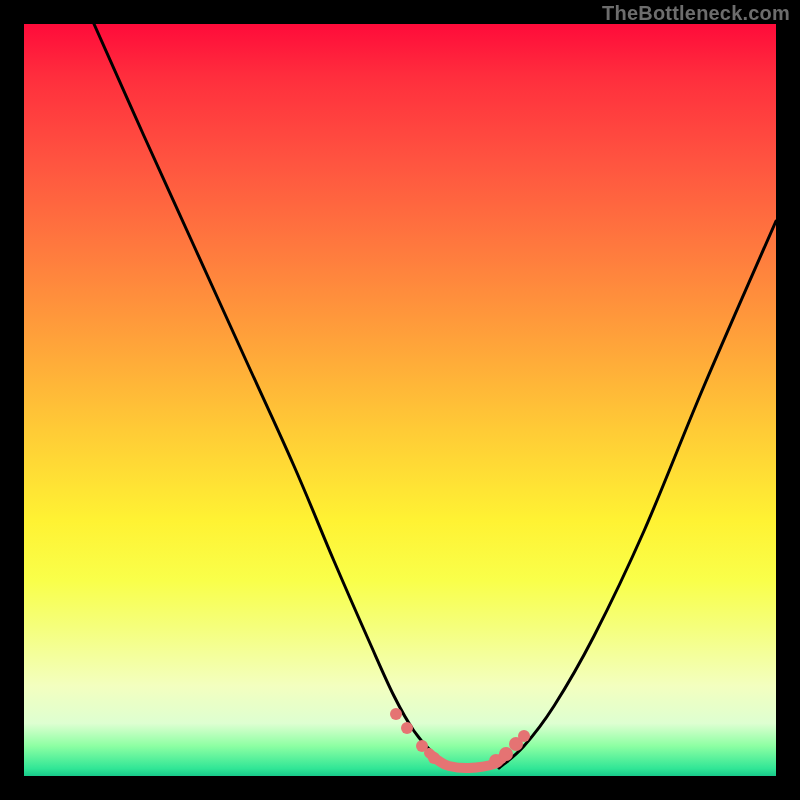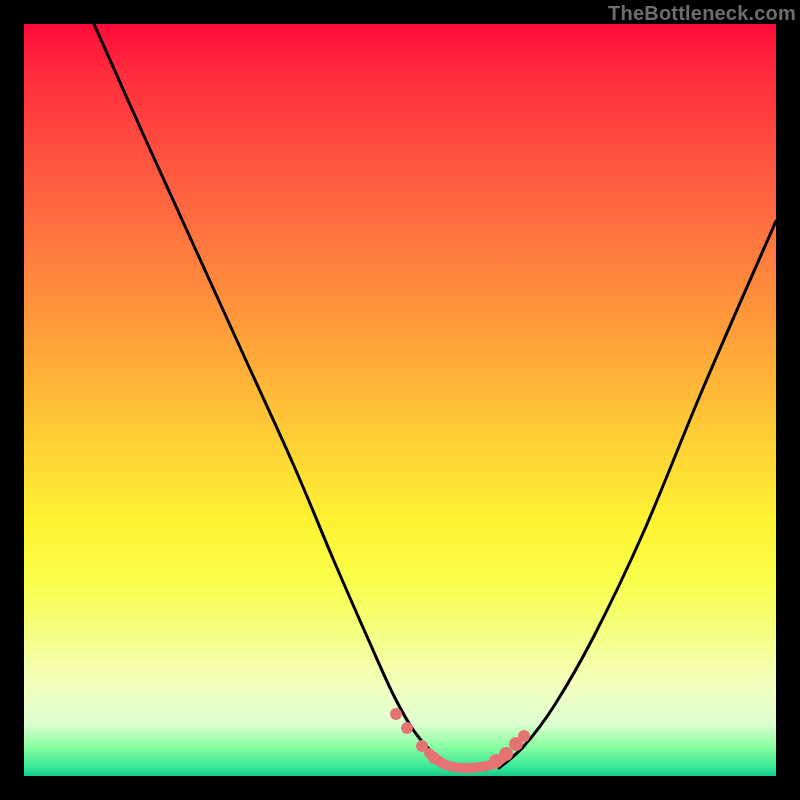--- a/index.html
+++ b/index.html
@@ -47,21 +47,21 @@
   }
   svg.curves {
     position: absolute;
     inset: 0;
     width: 100%;
     height: 100%;
   }
   .watermark {
     position: absolute;
     top: 2px;
-    right: 4px;
+    right: 10px;
     font: 600 20px Arial, Helvetica, sans-serif;
     color: #6d6d6d;
     letter-spacing: 0.2px;
     user-select: none;
   }
 </style>
 </head>
 <body>
 
 <div class="stage">

